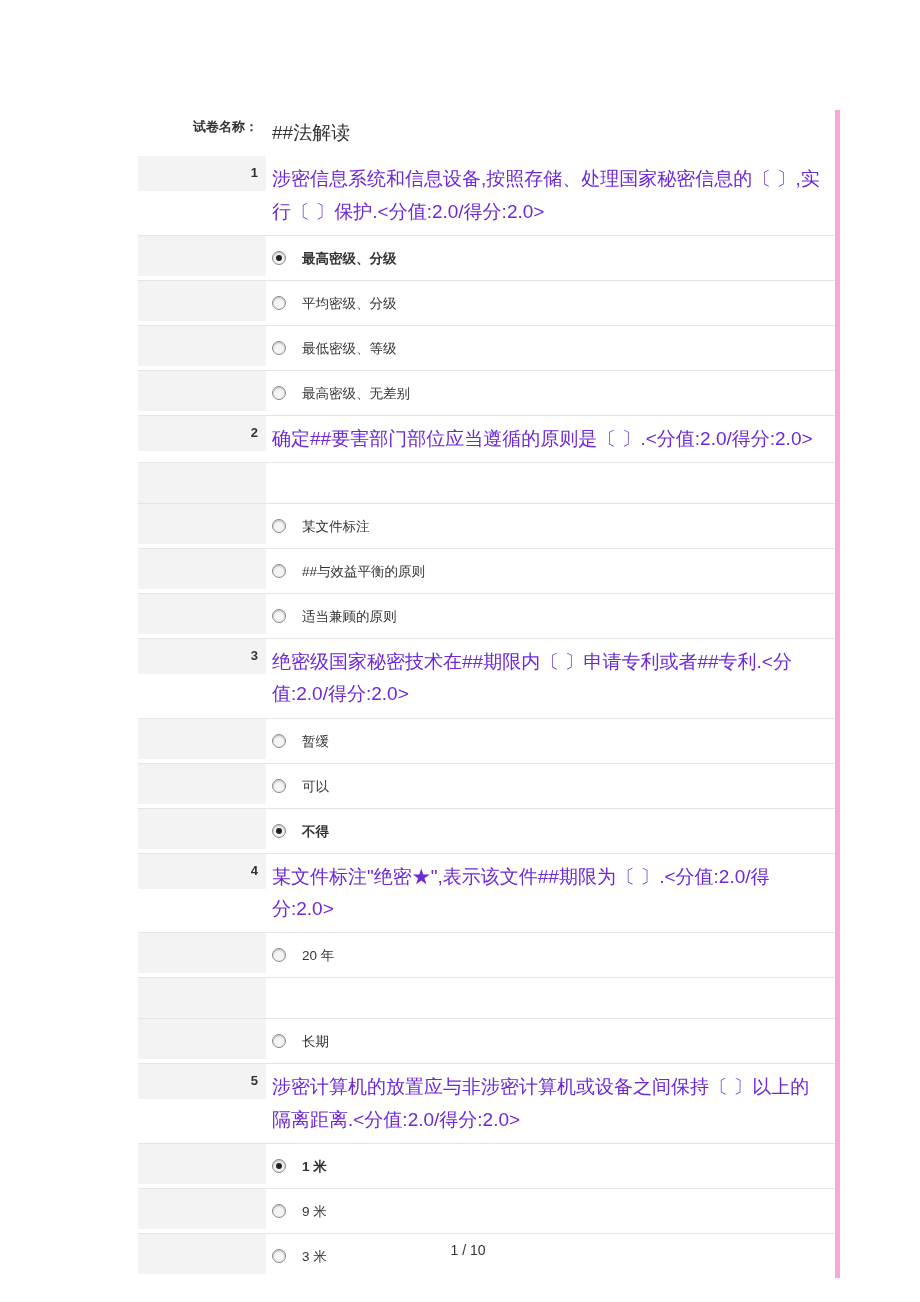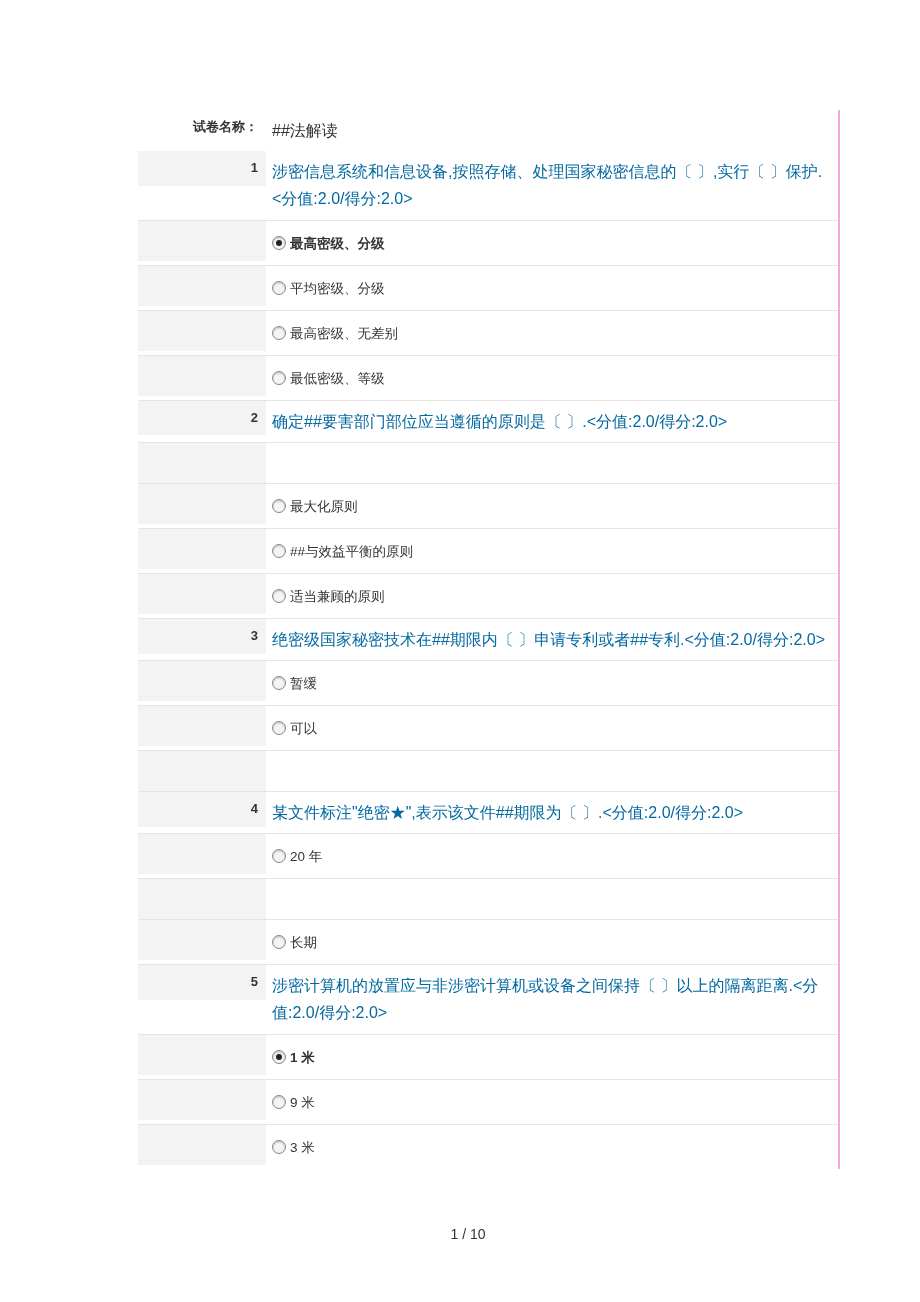--- a/index.html
+++ b/index.html
@@ -12,21 +12,21 @@
   }
   .page {
     width: 920px;
     margin: 0 auto;
     padding: 110px 0 40px 0;
     position: relative;
     min-height: 1302px;
   }
   .content {
     margin: 0 80px 0 138px;
-    border-right: 2px solid #f9a8d4;
+    border-right: 5px solid #f9a8d4;
   }
   .row {
     display: flex;
     align-items: flex-start;
     border-top: 1px solid #e5e5e5;
   }
   .row:first-child { border-top: none; }
   .label-col {
     width: 128px;
     min-width: 128px;
@@ -35,41 +35,41 @@
     font-weight: bold;
     font-size: 13px;
     line-height: 1.6;
   }
   .label-col.shaded {
     background: #f3f3f3;
   }
   .value-col {
     flex: 1;
     padding: 7px 10px 7px 6px;
-    font-size: 16px;
+    font-size: 19px;
     line-height: 1.7;
   }
-  .q-text { color: #0369a1; }
+  .q-text { color: #6d28d9; }
   .option-row {
     display: flex;
     align-items: flex-start;
     border-top: 1px solid #e5e5e5;
   }
   .opt-left {
     width: 128px;
     min-width: 128px;
     background: #f3f3f3;
     min-height: 40px;
   }
   .opt-body {
     flex: 1;
     display: flex;
     align-items: center;
     padding: 12px 10px 12px 6px;
-    gap: 4px;
+    gap: 16px;
   }
   .radio {
     width: 14px;
     height: 14px;
     border-radius: 50%;
     border: 1px solid #888;
     background: #f5f5f5;
     position: relative;
     flex-shrink: 0;
     display: inline-block;
@@ -131,42 +131,42 @@
           <div class="opt-left"></div>
           <div class="opt-body">
             <span class="radio"></span>
             <span class="opt-text">平均密级、分级</span>
           </div>
         </div>
         <div class="option-row">
           <div class="opt-left"></div>
           <div class="opt-body">
             <span class="radio"></span>
+            <span class="opt-text">最低密级、等级</span>
+          </div>
+        </div>
+        <div class="option-row">
+          <div class="opt-left"></div>
+          <div class="opt-body">
+            <span class="radio"></span>
             <span class="opt-text">最高密级、无差别</span>
-          </div>
-        </div>
-        <div class="option-row">
-          <div class="opt-left"></div>
-          <div class="opt-body">
-            <span class="radio"></span>
-            <span class="opt-text">最低密级、等级</span>
           </div>
         </div>
         <div class="row">
           <div class="label-col shaded">2</div>
           <div class="value-col q-text">确定##要害部门部位应当遵循的原则是〔 〕.&lt;分值:2.0/得分:2.0&gt;</div>
         </div>
         <div class="option-row">
           <div class="opt-left"></div>
         </div>
         <div class="option-row">
           <div class="opt-left"></div>
           <div class="opt-body">
             <span class="radio"></span>
-            <span class="opt-text">最大化原则</span>
+            <span class="opt-text">某文件标注</span>
           </div>
         </div>
         <div class="option-row">
           <div class="opt-left"></div>
           <div class="opt-body">
             <span class="radio"></span>
             <span class="opt-text">##与效益平衡的原则</span>
           </div>
         </div>
         <div class="option-row">
@@ -189,20 +189,24 @@
         </div>
         <div class="option-row">
           <div class="opt-left"></div>
           <div class="opt-body">
             <span class="radio"></span>
             <span class="opt-text">可以</span>
           </div>
         </div>
         <div class="option-row">
           <div class="opt-left"></div>
+          <div class="opt-body">
+            <span class="radio selected"></span>
+            <span class="opt-text bold">不得</span>
+          </div>
         </div>
         <div class="row">
           <div class="label-col shaded">4</div>
           <div class="value-col q-text">某文件标注"绝密★",表示该文件##期限为〔 〕.&lt;分值:2.0/得分:2.0&gt;</div>
         </div>
         <div class="option-row">
           <div class="opt-left"></div>
           <div class="opt-body">
             <span class="radio"></span>
             <span class="opt-text">20 年</span>

